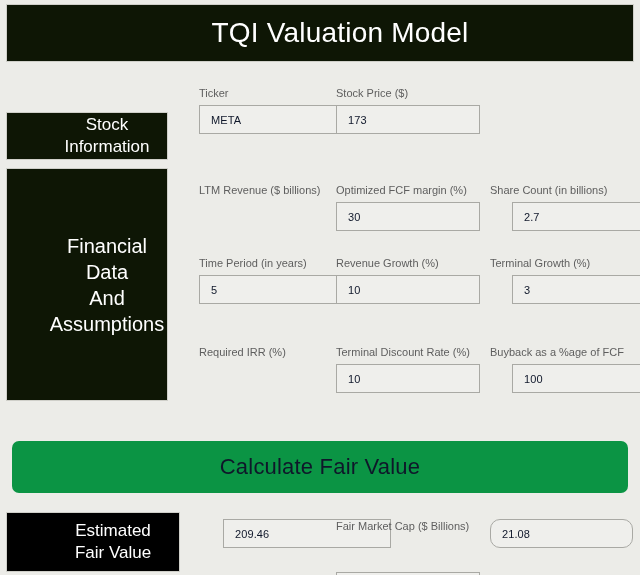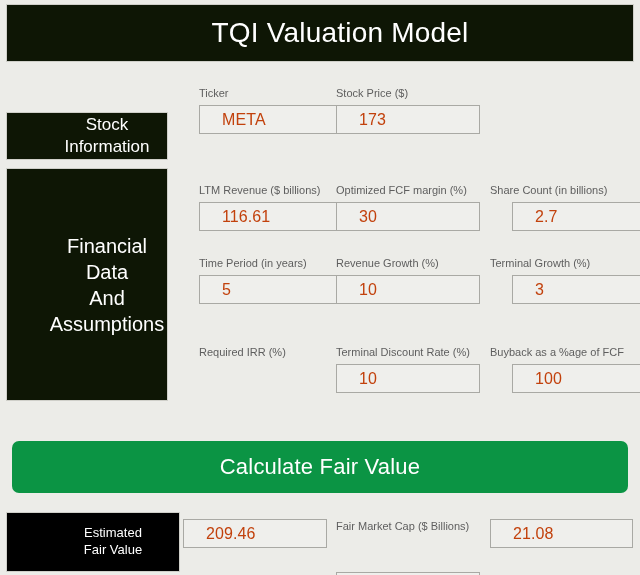--- a/index.html
+++ b/index.html
@@ -62,82 +62,82 @@
     width: 162px;
     height: 233px;
     font-size: 20px;
   }
 
   #estimated-label {
     left: 6px;
     top: 512px;
     width: 174px;
     height: 60px;
-    font-size: 13px;
+    font-size: 17px;
   }
 
   
   .field {
     position: absolute;
   }
   .field-label {
     font-size: 11px;
     color: #5e5e5e;
     line-height: 14px;
     white-space: nowrap;
     margin-bottom: 5px;
   }
   .field-input {
     box-sizing: border-box;
     height: 29px;
     background: #efefec;
     border: 1px solid #a9a9a4;
-    font-size: 16px;
-    color: #c2410c;
+    font-size: 11px;
+    color: #0f172a;
     display: flex;
     align-items: center;
-    padding-left: 22px;
+    padding-left: 11px;
     letter-spacing: 0.1px;
   }
 
   
   .col1 { left: 183px; width: 144px; margin-left: 16px; }
   .col2 { left: 336px; width: 144px; }
   .col3 { left: 490px; width: 143px; }
 
   .col1 .field-input { width: 144px; }
   .col2 .field-input { width: 144px; }
   .col3 .field-input { width: 143px; margin-left: 22px; }
 
   
   .rescol1 { left: 183px; }
   .rescol2 { left: 336px; }
   .rescol3 { left: 490px; }
-  .rescol1 .field-input { width: 144px; }
+  .rescol1 .field-input { width: 168px; margin-left: 40px; }
   .rescol2 .field-input { width: 144px; margin-top: 39px; }
-  .rescol3 .field-input { width: 143px; }
+  .rescol3 .field-input { width: 143px; border-radius: 10px; }
 
   
   .row-stock  { top: 86px; }
   .row-fin1   { top: 183px; }
   .row-fin2   { top: 256px; }
   .row-fin3   { top: 345px; }
   .row-result { top: 519px; }
 
   
   #calculate-button {
     position: absolute;
     left: 12px;
     top: 441px;
     width: 616px;
     height: 52px;
     background: #0b9444;
     border: none;
     border-radius: 7px;
-    color: #ffffff;
+    color: #0f172a;
     font-family: "Liberation Sans", sans-serif;
     font-size: 22px;
     font-weight: 400;
     letter-spacing: 0.2px;
     cursor: pointer;
     display: flex;
     align-items: center;
     justify-content: center;
   }
 </style>
@@ -170,21 +170,20 @@
   <div class="dark-block" id="financial-label">
     <div>
       <div>Financial Data</div>
       <div>And</div>
       <div>Assumptions</div>
     </div>
   </div>
 
   <div class="field col1 row-fin1">
     <div class="field-label">LTM Revenue ($ billions)</div>
-    <div class="field-input">116.61</div>
   </div>
   <div class="field col2 row-fin1">
     <div class="field-label">Optimized FCF margin (%)</div>
     <div class="field-input">30</div>
   </div>
   <div class="field col3 row-fin1">
     <div class="field-label">Share Count (in billions)</div>
     <div class="field-input">2.7</div>
   </div>
 

